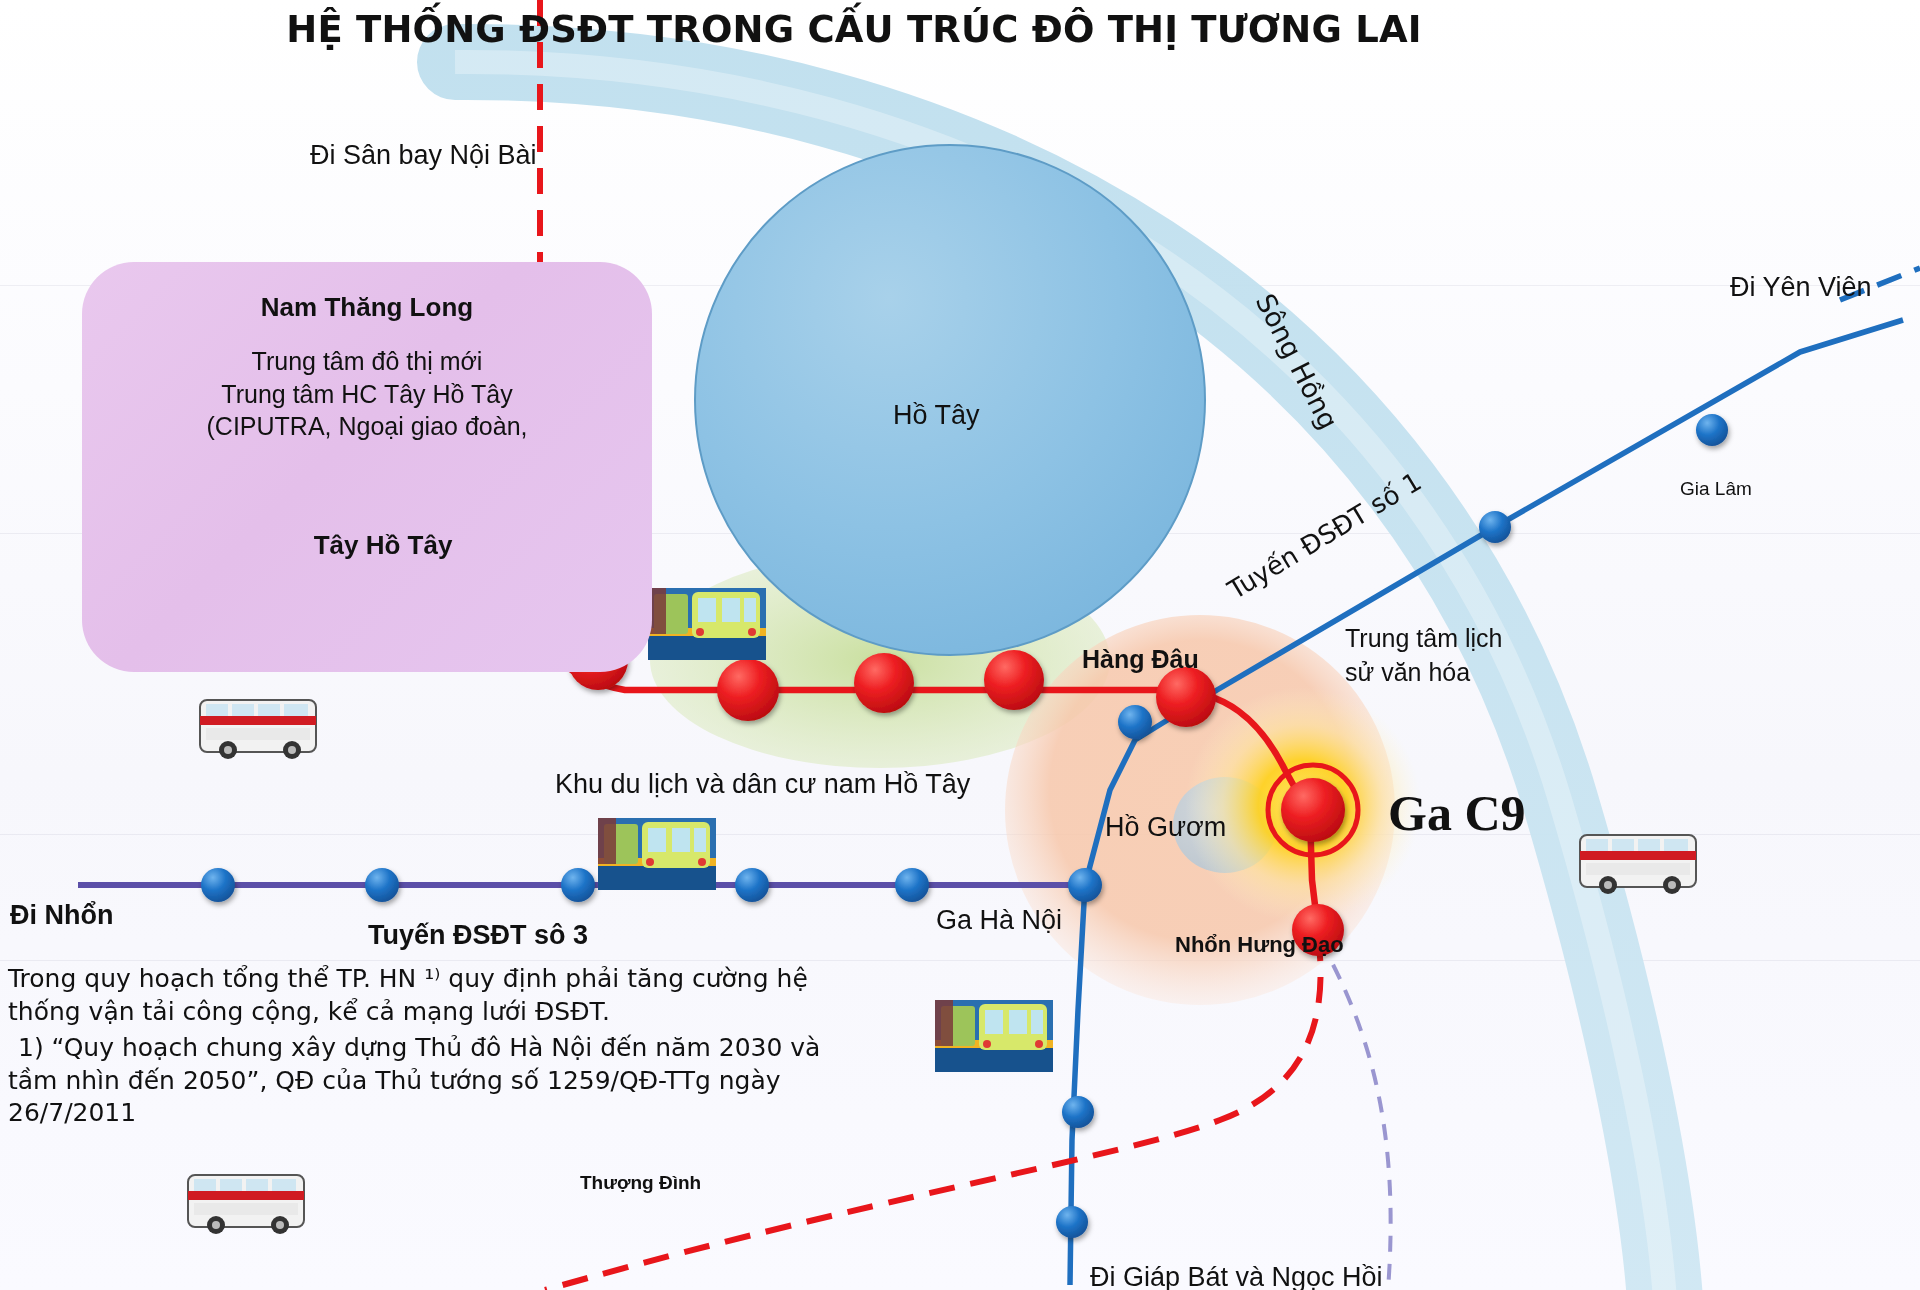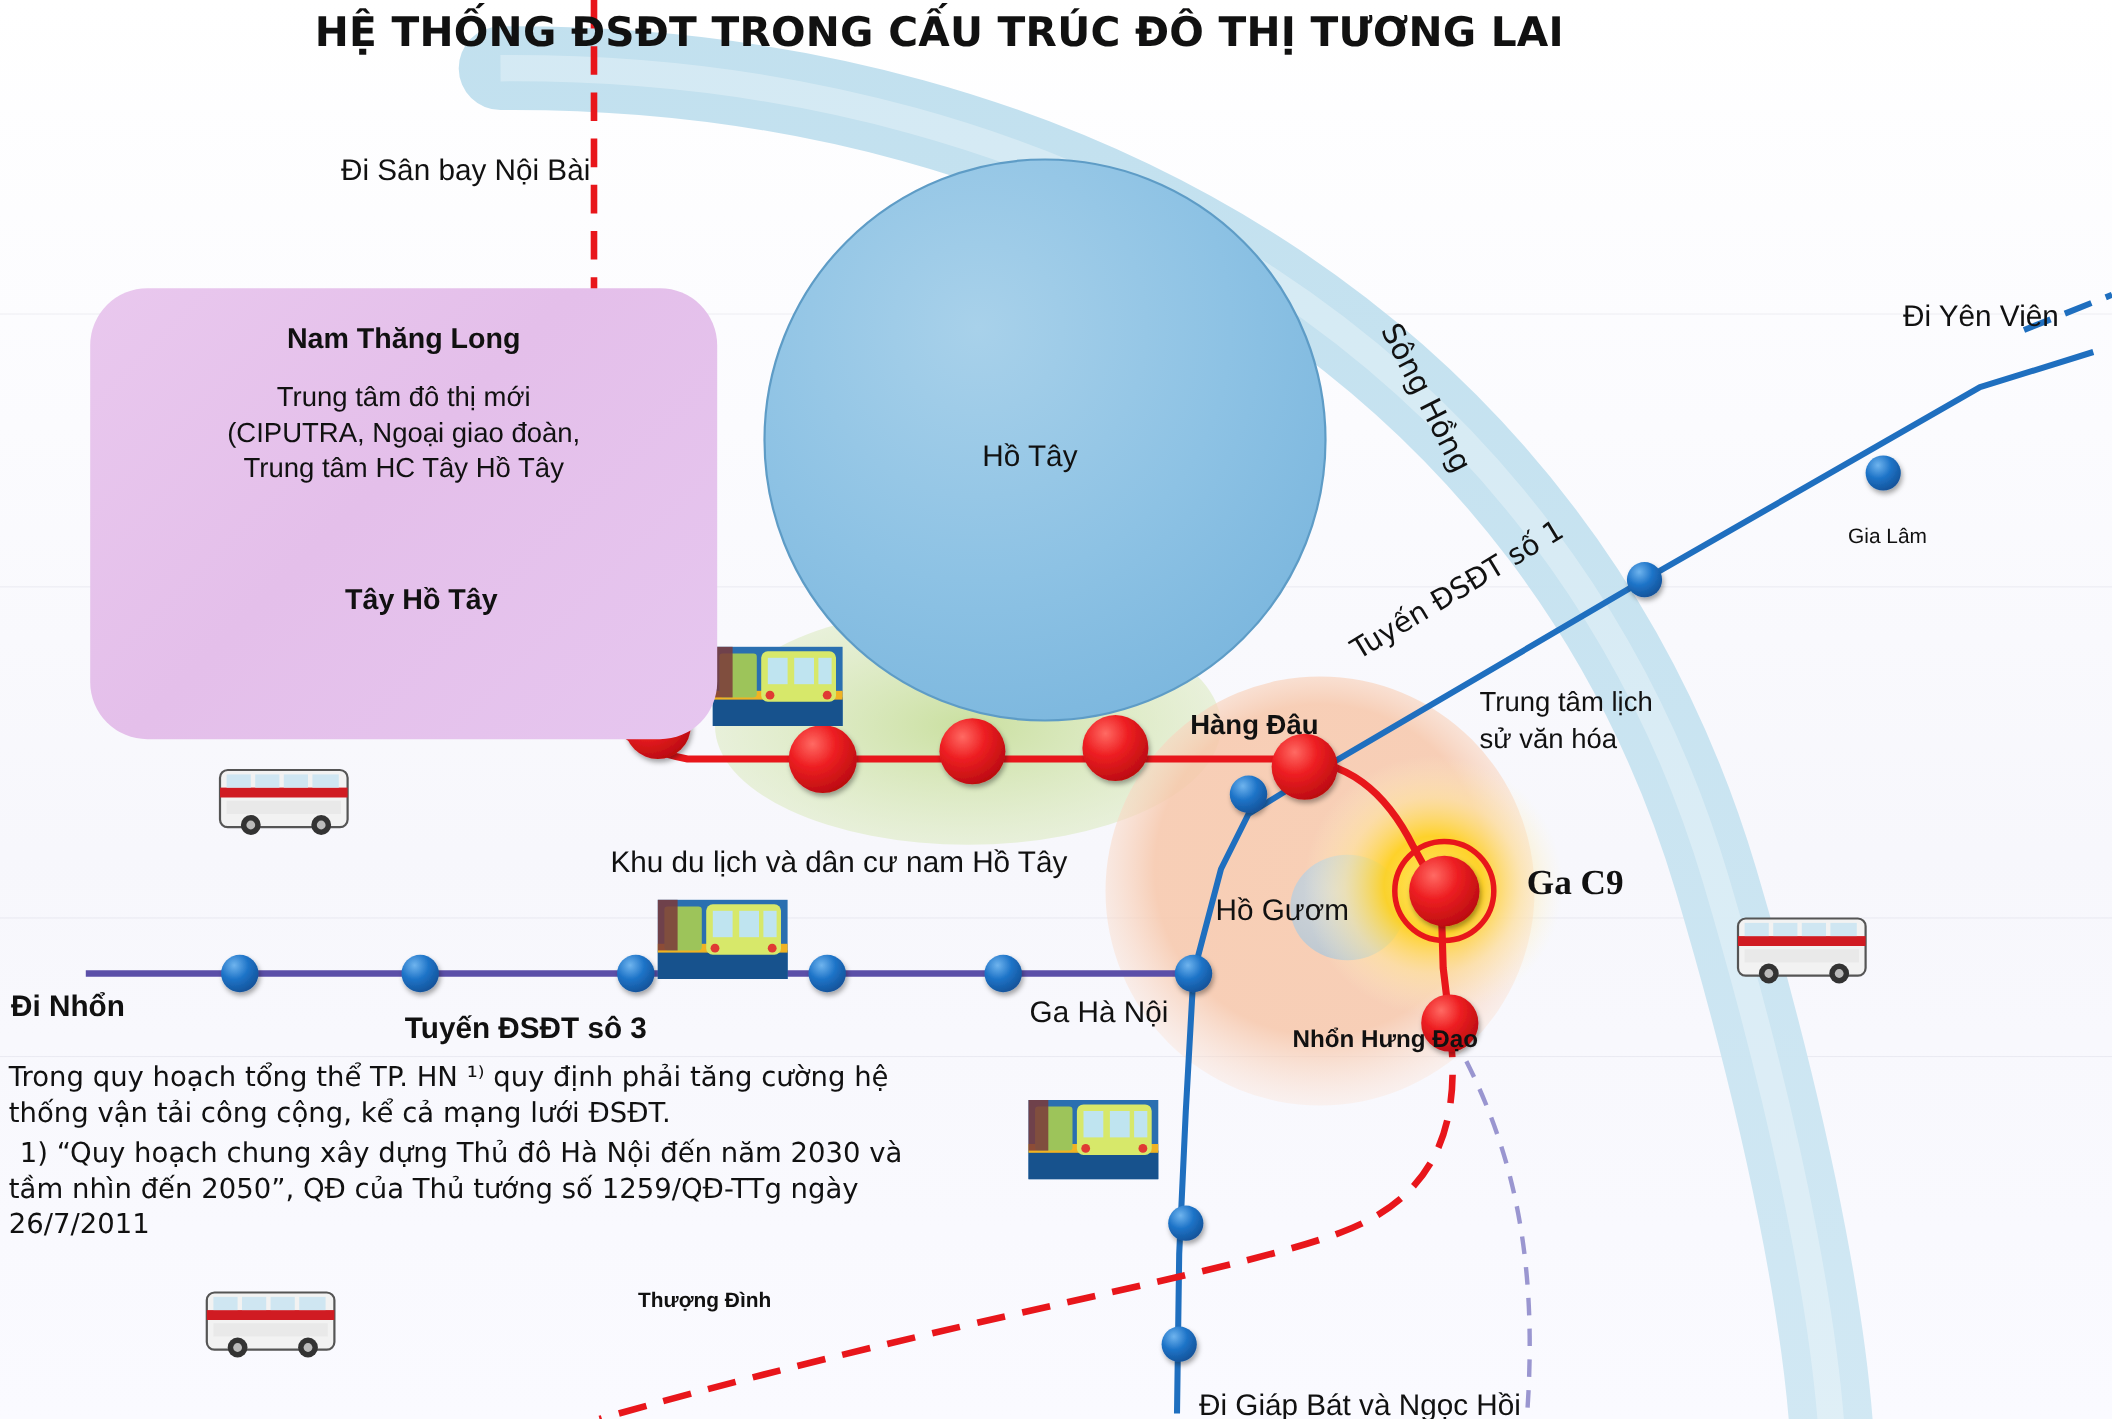--- a/index.html
+++ b/index.html
@@ -257,22 +257,22 @@
     <text x="1235" y="600" transform="rotate(-31 1235 600)" font-family="DejaVu Sans, sans-serif" font-size="26" fill="#111">Tuyến ĐSĐT số 1</text>
   </svg>
 
   <div id="title">HỆ THỐNG ĐSĐT TRONG CẤU TRÚC ĐÔ THỊ TƯƠNG LAI</div>
 
   <div id="purple-box"></div>
   <div id="purple-text">
     <div class="h">Nam Thăng Long</div>
     <div class="p">
       <div>Trung tâm đô thị mới</div>
+      <div>Trung tâm HC Tây Hồ Tây</div>
       <div>(CIPUTRA, Ngoại giao đoàn,</div>
-      <div>Trung tâm HC Tây Hồ Tây</div>
     </div>
   </div>
   <div id="taihotay">Tây Hồ Tây</div>
 
   <div class="lbl" style="left:310px;top:140px;font-size:27px;">Đi Sân bay Nội Bài</div>
 
   <div class="lbl" style="left:893px;top:400px;font-size:27px;">Hồ Tây</div>
 
   <div class="lbl" style="left:1730px;top:272px;font-size:27px;">Đi Yên Viên</div>
 
@@ -280,21 +280,21 @@
 
   <div class="lbl" style="left:1345px;top:624px;font-size:25px;">Trung tâm lịch</div>
   <div class="lbl" style="left:1345px;top:658px;font-size:25px;">sử văn hóa</div>
 
   <div class="lbl b" style="left:1082px;top:645px;font-size:25px;">Hàng Đâu</div>
 
   <div class="lbl" style="left:555px;top:737px;font-size:27px;margin-top:32px;">Khu du lịch và dân cư nam Hồ Tây</div>
 
   <div class="lbl" style="left:1105px;top:812px;font-size:27px;">Hồ Gươm</div>
 
-  <div class="lbl b" style="left:1388px;top:784px;font-size:32px;font-family:'Liberation Serif', serif;">Ga C9</div>
+  <div class="lbl b" style="left:1388px;top:784px;font-size:50px;font-family:'Liberation Serif', serif;">Ga C9</div>
 
   <div class="lbl b" style="left:1175px;top:932px;font-size:22px;">Nhổn Hưng Đạo</div>
 
   <div class="lbl" style="left:936px;top:905px;font-size:27px;">Ga Hà Nội</div>
 
   <div class="lbl b" style="left:10px;top:900px;font-size:27px;">Đi Nhổn</div>
 
   <div class="lbl b" style="left:368px;top:920px;font-size:27px;">Tuyến ĐSĐT sô 3</div>
 
   <div class="lbl b" style="left:580px;top:1172px;font-size:19px;">Thượng Đình</div>

